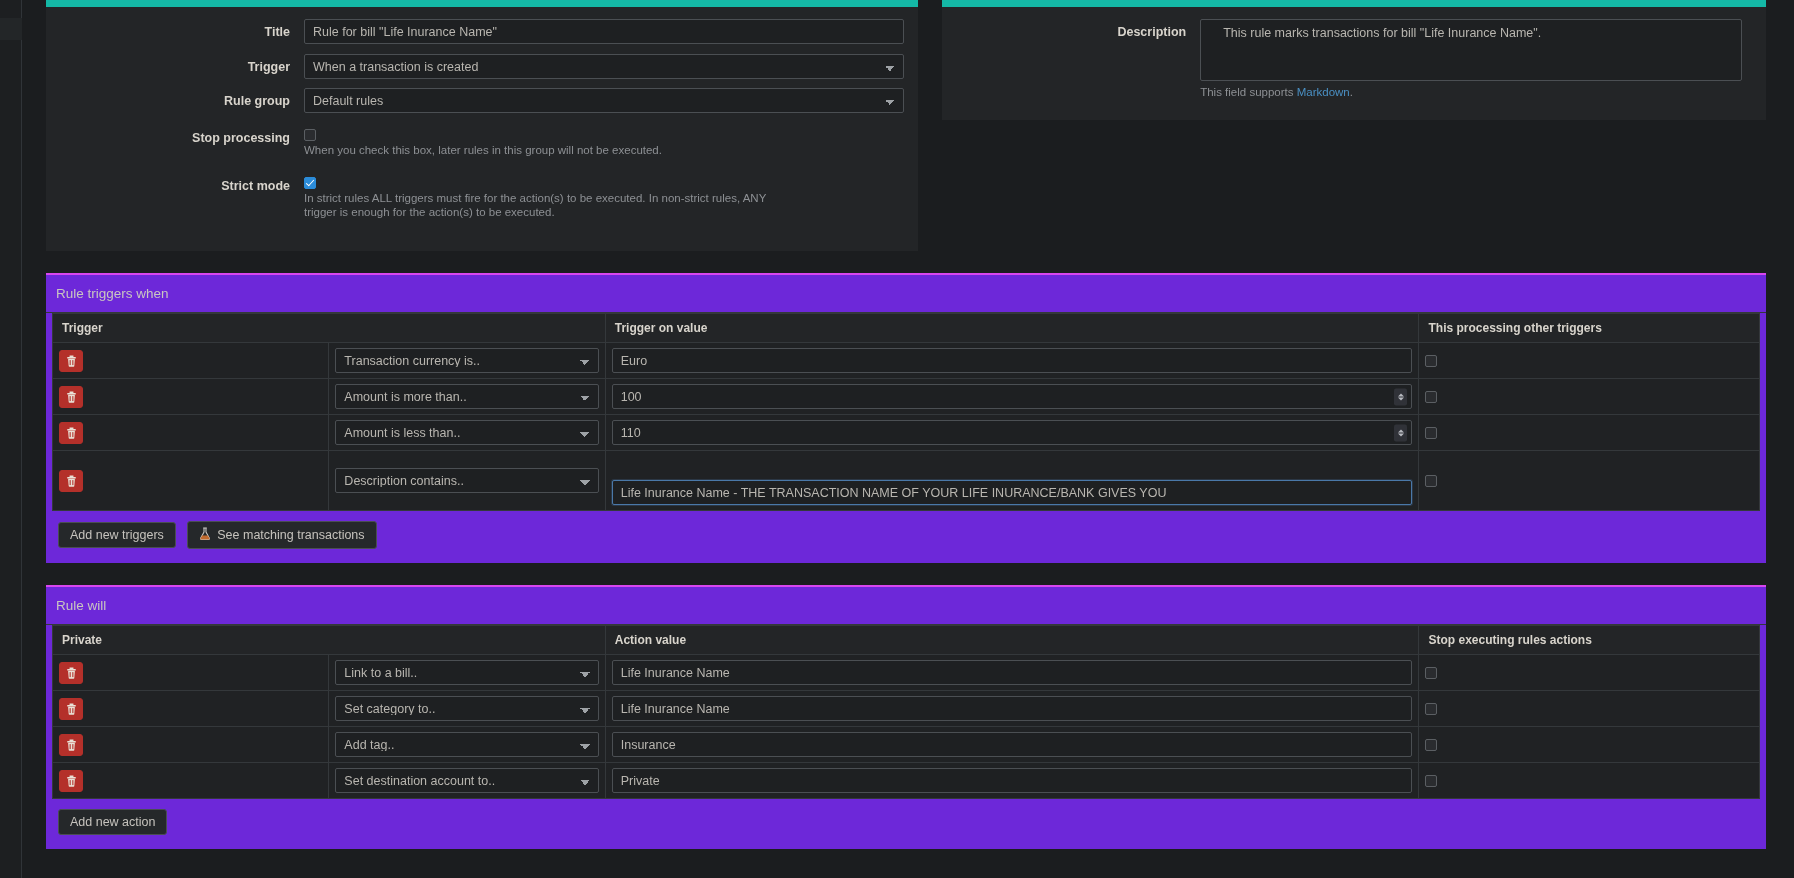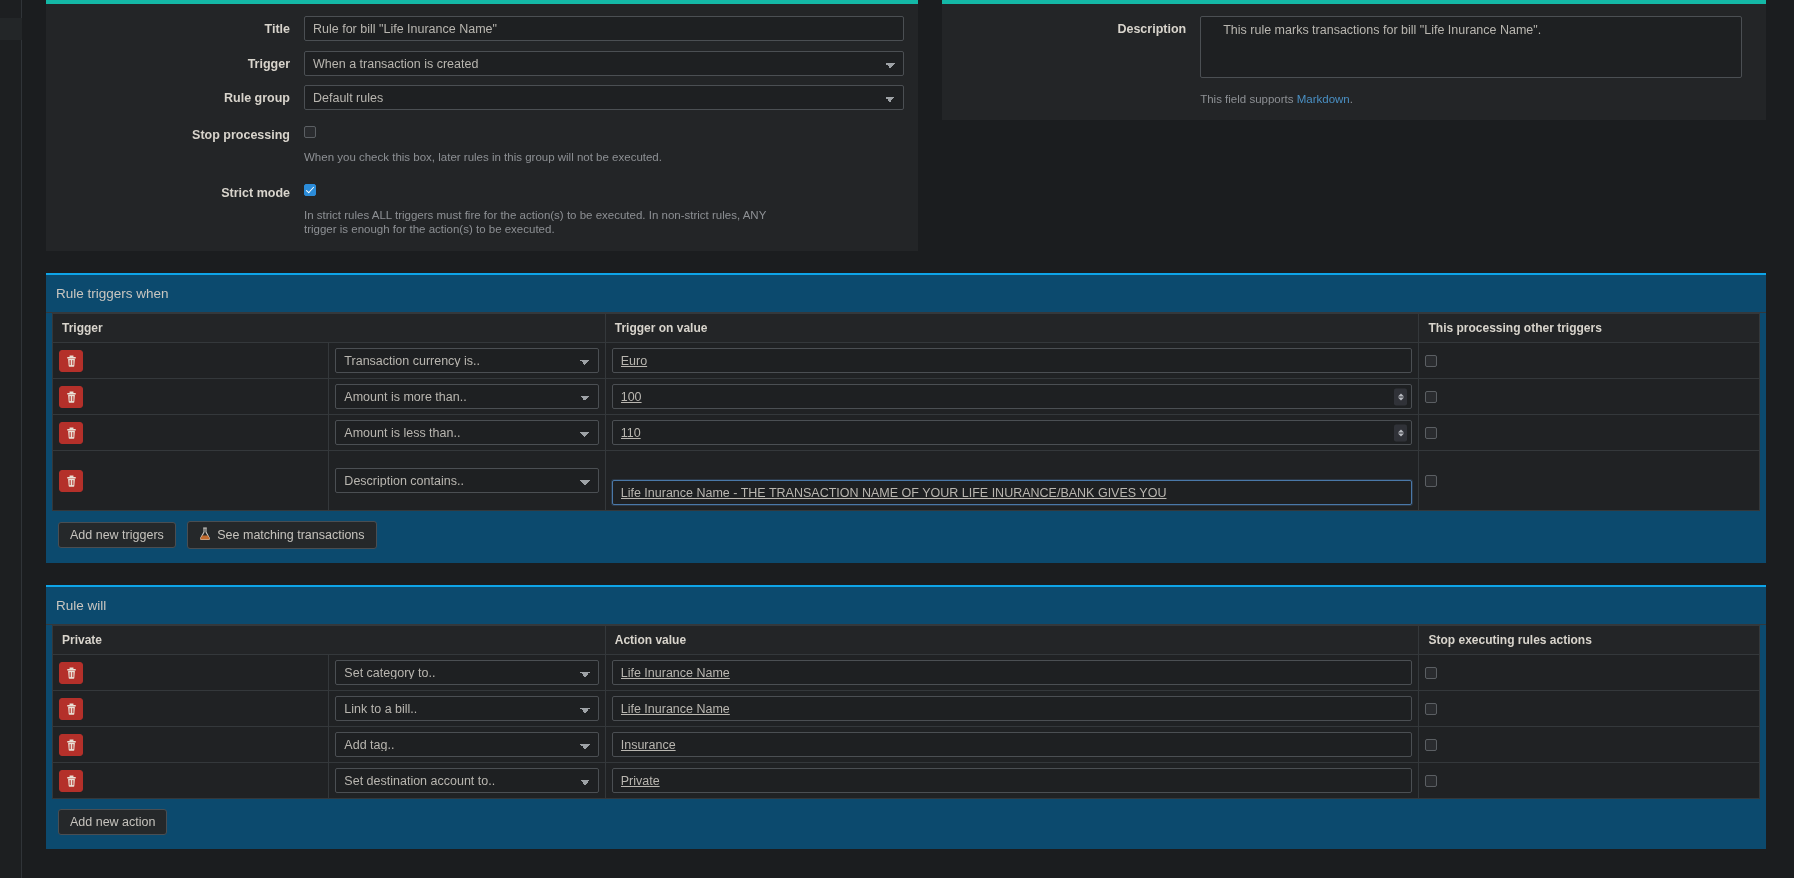--- a/index.html
+++ b/index.html
@@ -38,21 +38,21 @@
   }
 
   
   .toprow {
     display: flex;
     gap: 24px;
     padding: 0 28px 0 24px;
   }
   .box {
     background: #232527;
-    border-top: 4px solid #14b8a6;
+    border-top: 7px solid #14b8a6;
     position: relative;
   }
   .box.left  { width: 883px; height: 251px; }
   .box.right { width: 834px; height: 120px; }
 
   .form-row {
     display: flex;
     align-items: flex-start;
     padding: 0;
   }
@@ -95,21 +95,21 @@
   textarea.inp {
     height: 62px;
     resize: none;
     line-height: 16px;
     overflow: hidden;
     padding-left: 22px;
   }
   .helptext {
     color: #8d9094;
     font-size: 11.5px;
-    margin-top: 10px;
+    margin-top: 0;
     line-height: 14px;
   }
   .helptext a { color: #4a90c4; text-decoration: none; }
 
   .cbx {
     -webkit-appearance: none; appearance: none;
     width: 12px; height: 12px;
     border: 1px solid #5b5f63;
     border-radius: 2px;
     background: #2a2c2f;
@@ -129,22 +129,22 @@
     left: 3px; top: 0px;
     width: 3px; height: 7px;
     border: solid #fff;
     border-width: 0 1.6px 1.6px 0;
     transform: rotate(42deg);
   }
 
   
   .panel {
     margin: 0 28px 0 24px;
-    background: #0c4a6e;
-    border-top: 2px solid #0ea5e9;
+    background: #6d28d9;
+    border-top: 2px solid #d946ef;
   }
   .panel-head {
     color: #c9c6c0;
     font-size: 13.5px;
     padding: 11px 14px 11px 10px;
     border-bottom: 1px solid #34383b;
   }
   .panel-body { padding: 0 6px 12px 6px; }
 
   table.grid {
@@ -227,21 +227,21 @@
     cursor: pointer;
     margin-right: 7px;
     display: inline-flex;
     align-items: center;
     gap: 6px;
     vertical-align: middle;
   }
   .flask { display: inline-block; }
   .gap22 { height: 22px; }
 
-  .cell-input { width: 100%; text-decoration: underline; }
+  .cell-input { width: 100%; }
 </style>
 </head>
 <body>
 
 <div class="rail">
   <div class="rail-hl"></div>
 </div>
 
 <div class="page">
 
@@ -430,37 +430,37 @@
             <tr>
               <td class="c-del"><button class="btn-del">
                   <svg width="11" height="12" viewBox="0 0 11 12">
                     <rect x="3.5" y="0.4" width="4" height="1.5" rx="0.3" fill="#e9e1d6"></rect>
                     <rect x="1.2" y="2.1" width="8.6" height="1.5" rx="0.3" fill="#e9e1d6"></rect>
                     <path d="M2.1 3.8h6.8l-.6 7.3a.7.7 0 0 1-.7.6H3.4a.7.7 0 0 1-.7-.6z" fill="#e9e1d6"></path>
                     <rect x="3.6" y="5.1" width="1.1" height="5" fill="#b4302a"></rect>
                     <rect x="6.3" y="5.1" width="1.1" height="5" fill="#b4302a"></rect>
                   </svg>
                 </button></td>
+              <td><select class="inp"><option>Link to a bill..</option></select></td>
+              <td class="c-b">
+                <div class="numwrap"><input type="text" class="inp cell-input" value="Life Inurance Name" style=""></div>
+              </td>
+              <td class="c-c"><input type="checkbox" class="cbx" style=""></td>
+            </tr>
+            <tr>
+              <td class="c-del"><button class="btn-del">
+                  <svg width="11" height="12" viewBox="0 0 11 12">
+                    <rect x="3.5" y="0.4" width="4" height="1.5" rx="0.3" fill="#e9e1d6"></rect>
+                    <rect x="1.2" y="2.1" width="8.6" height="1.5" rx="0.3" fill="#e9e1d6"></rect>
+                    <path d="M2.1 3.8h6.8l-.6 7.3a.7.7 0 0 1-.7.6H3.4a.7.7 0 0 1-.7-.6z" fill="#e9e1d6"></path>
+                    <rect x="3.6" y="5.1" width="1.1" height="5" fill="#b4302a"></rect>
+                    <rect x="6.3" y="5.1" width="1.1" height="5" fill="#b4302a"></rect>
+                  </svg>
+                </button></td>
               <td><select class="inp"><option>Set category to..</option></select></td>
-              <td class="c-b">
-                <div class="numwrap"><input type="text" class="inp cell-input" value="Life Inurance Name" style=""></div>
-              </td>
-              <td class="c-c"><input type="checkbox" class="cbx" style=""></td>
-            </tr>
-            <tr>
-              <td class="c-del"><button class="btn-del">
-                  <svg width="11" height="12" viewBox="0 0 11 12">
-                    <rect x="3.5" y="0.4" width="4" height="1.5" rx="0.3" fill="#e9e1d6"></rect>
-                    <rect x="1.2" y="2.1" width="8.6" height="1.5" rx="0.3" fill="#e9e1d6"></rect>
-                    <path d="M2.1 3.8h6.8l-.6 7.3a.7.7 0 0 1-.7.6H3.4a.7.7 0 0 1-.7-.6z" fill="#e9e1d6"></path>
-                    <rect x="3.6" y="5.1" width="1.1" height="5" fill="#b4302a"></rect>
-                    <rect x="6.3" y="5.1" width="1.1" height="5" fill="#b4302a"></rect>
-                  </svg>
-                </button></td>
-              <td><select class="inp"><option>Link to a bill..</option></select></td>
               <td class="c-b">
                 <div class="numwrap"><input type="text" class="inp cell-input" value="Life Inurance Name" style=""></div>
               </td>
               <td class="c-c"><input type="checkbox" class="cbx" style=""></td>
             </tr>
             <tr>
               <td class="c-del"><button class="btn-del">
                   <svg width="11" height="12" viewBox="0 0 11 12">
                     <rect x="3.5" y="0.4" width="4" height="1.5" rx="0.3" fill="#e9e1d6"></rect>
                     <rect x="1.2" y="2.1" width="8.6" height="1.5" rx="0.3" fill="#e9e1d6"></rect>

